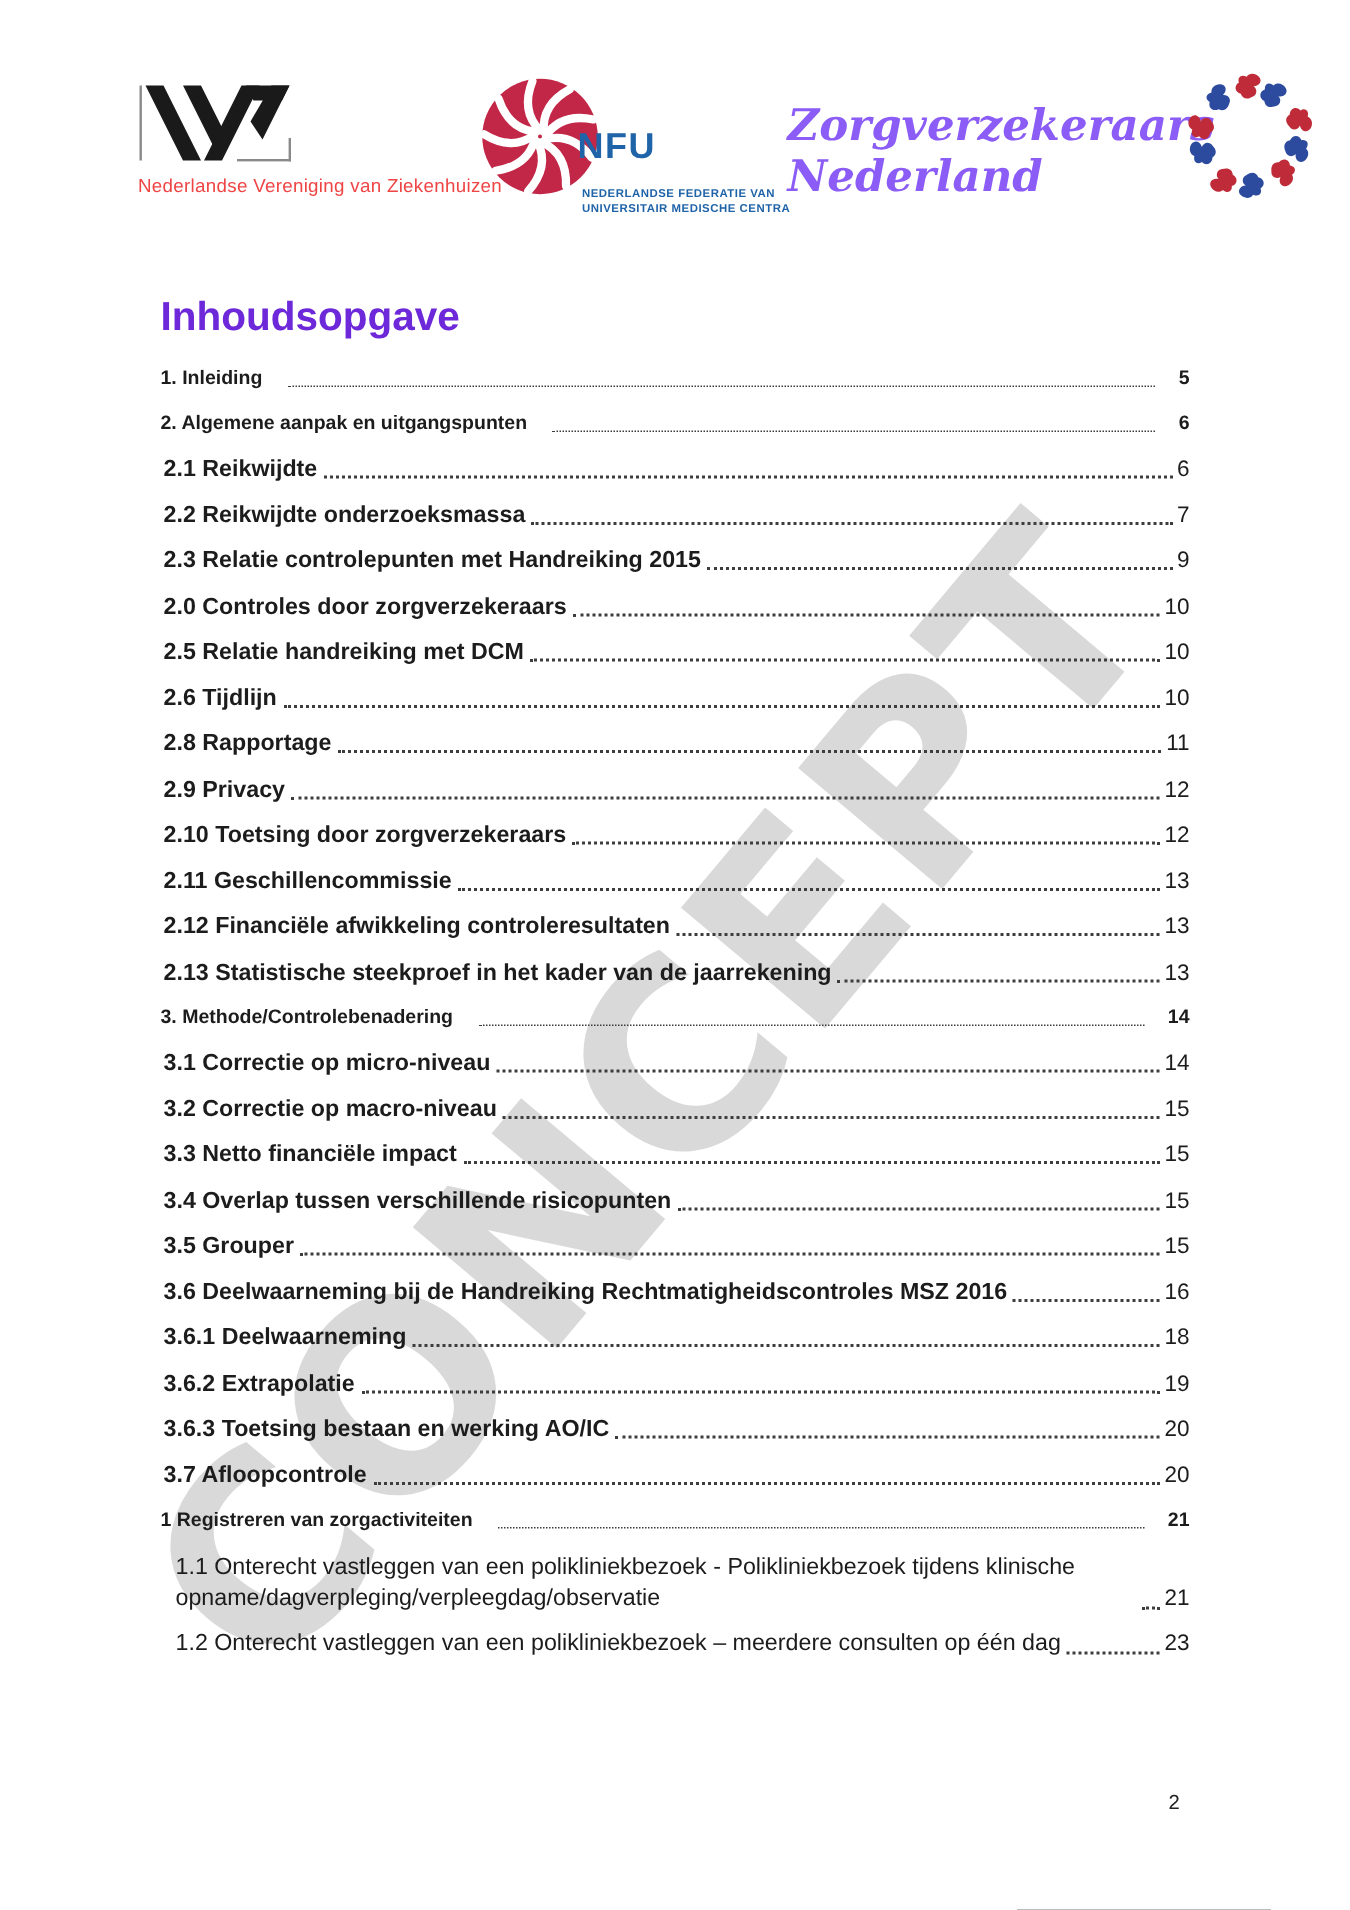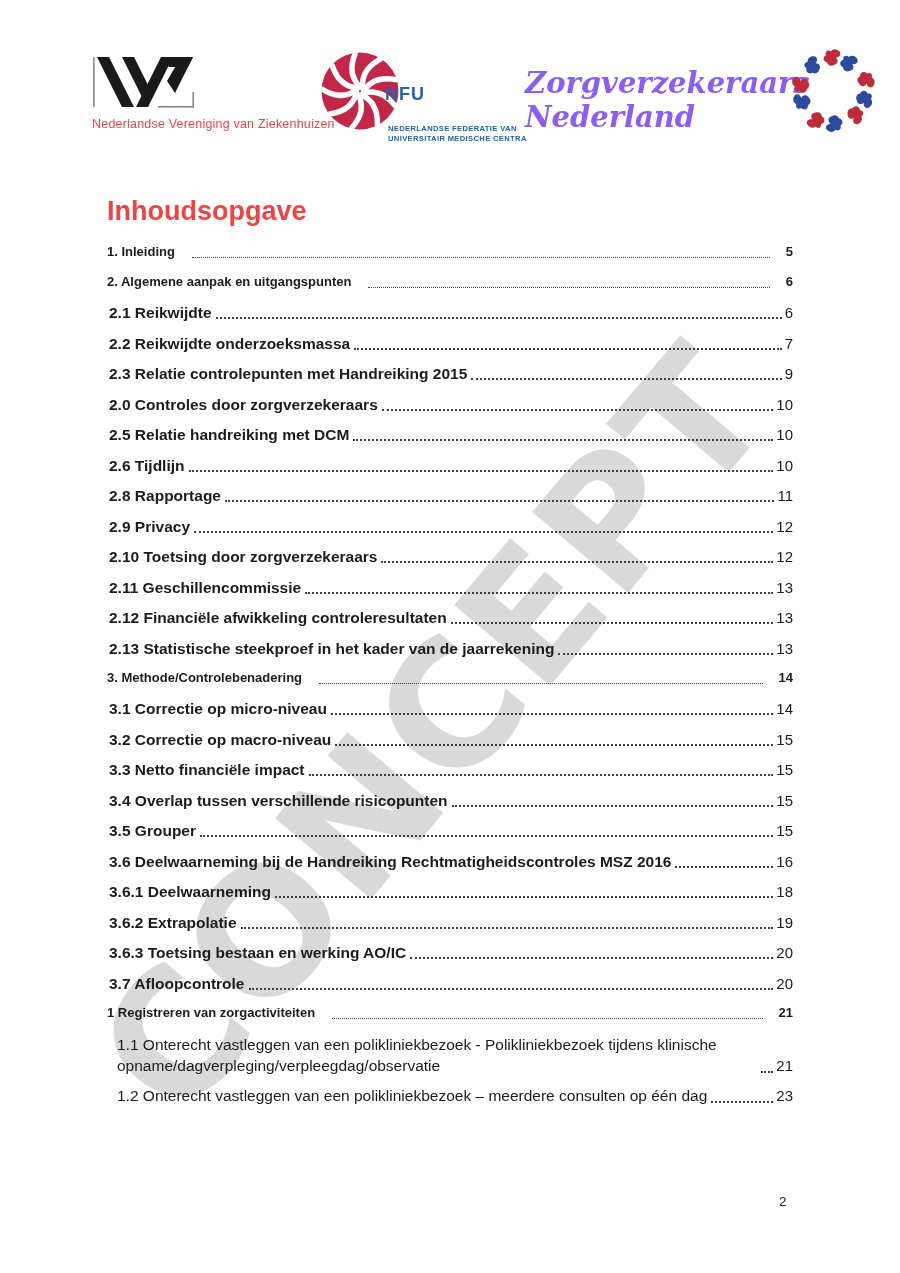--- a/index.html
+++ b/index.html
@@ -14,27 +14,27 @@
     text-align:center; transform:rotate(-50deg);
     font-family:"DejaVu Sans", sans-serif; font-weight:bold;
     font-size:172px; line-height:172px; letter-spacing:4px;
     color:#d9d9d9; z-index:0; user-select:none;
   }
   
   .hdr { position:absolute; inset:0; z-index:2; }
   .nvz-mark   { position:absolute; left:92px;  top:52px; }
   .nvz-tagline{ position:absolute; left:92px;  top:117px; font-size:12.5px; color:#ef4444; letter-spacing:0.2px; }
   .nfu-mark   { position:absolute; left:320px; top:46px; }
-  .nfu-word   { position:absolute; left:385px; top:84px; font-size:18px; font-weight:bold; color:#1f63a8; letter-spacing:1px; }
+  .nfu-word   { position:absolute; left:385px; top:84px; font-size:24px; font-weight:bold; color:#1f63a8; letter-spacing:1px; }
   .nfu-cap    { position:absolute; left:388px; top:112px; font-size:7.6px; font-weight:bold; color:#1f63a8; line-height:9.8px; letter-spacing:0.35px;margin-top:12px; }
   .zn-word    { position:absolute; left:525px; top:66px; font-family:"DejaVu Serif", serif; font-style:italic; font-weight:600; font-size:29px; color:#8b5cf6; }
   .zn-mark    { position:absolute; left:786px; top:44px; }
   
   .title { position:absolute; left:107px; top:178px; z-index:2;
-           font-size:27px; font-weight:bold; color:#ef4444; }
+           font-size:27px; font-weight:bold; color:#6d28d9; }
   
   .toc { position:absolute; left:107px; top:243px; width:686px; z-index:2; }
   .toc-row { display:flex; align-items:flex-end; }
   .toc-row .toc-label { flex:0 1 auto; }
   .toc-row .leader { flex:1 1 12px; min-width:12px; border-bottom:2px dotted #3d3d3d; margin:0 3px 3px 4px; }
   .toc-row .toc-page { flex:0 0 auto; font-weight:normal; font-size:15px; }
   .l1 { font-size:13px; font-weight:bold; line-height:17px; margin-bottom:13px;gap:13px; }
   .l1 .leader { border-bottom-width:1.5px; margin-bottom:2.5px; }
   .l1 .toc-page { font-size:13px; font-weight:bold; }
   .l2 { font-size:15.5px; font-weight:bold; line-height:19px; margin-left:2px; margin-bottom:11.5px; }

